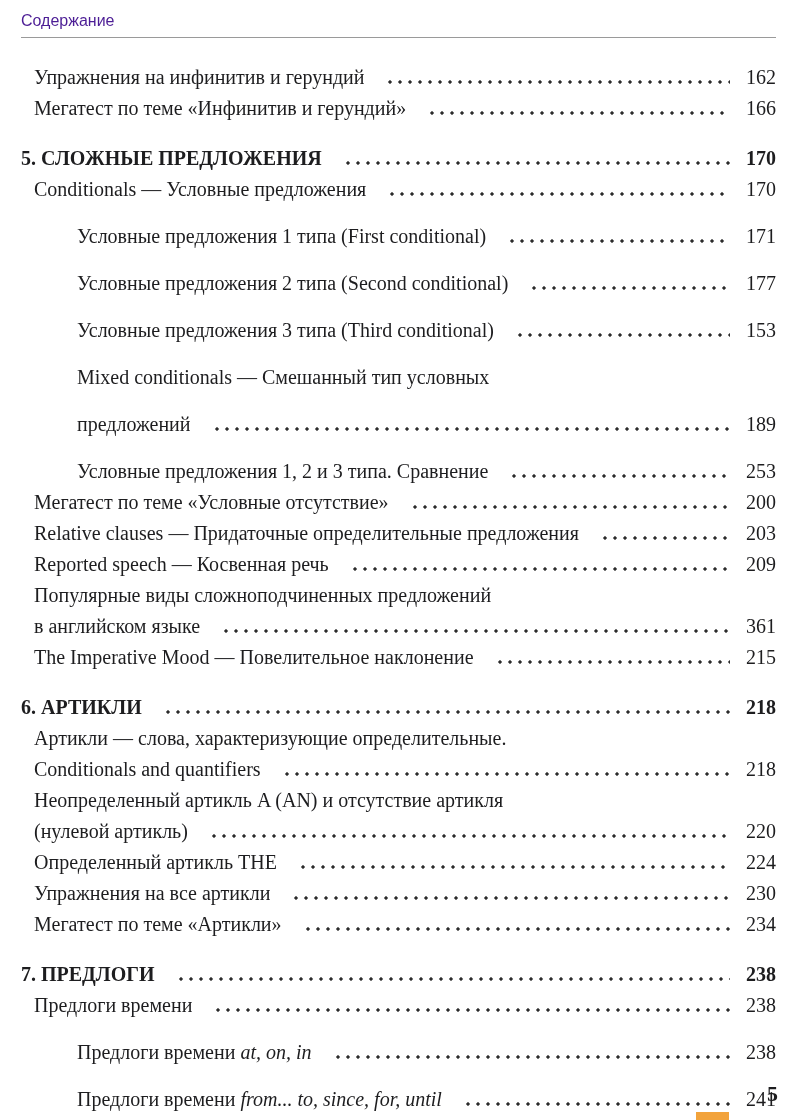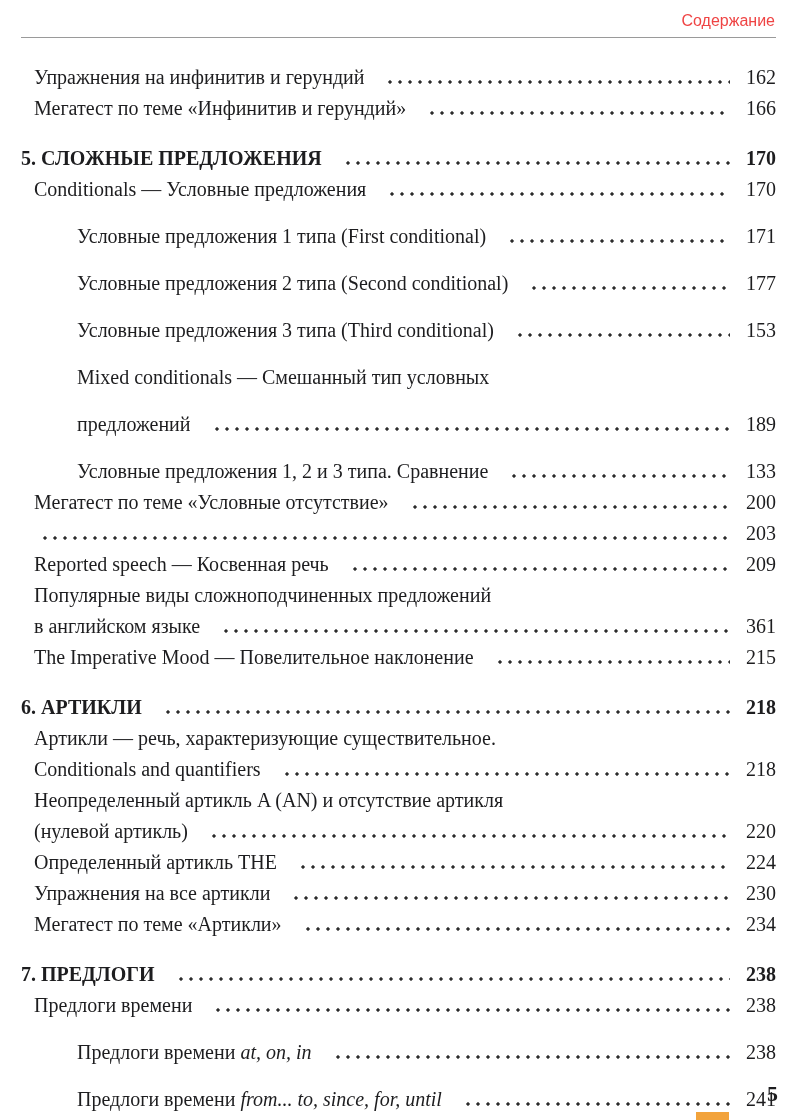--- a/index.html
+++ b/index.html
@@ -10,24 +10,24 @@
     height: 1120px;
     background: #ffffff;
     color: #1d1d1f;
     font-family: "Liberation Serif", "DejaVu Serif", serif;
     position: relative;
     overflow: hidden;
   }
   .page-inner { padding: 10px 24px 0 21px; }
 
   .header-row {
-    text-align: right;
+    text-align: left;
     font-family: "Liberation Sans", sans-serif;
     font-size: 16px;
-    color: #ef4444;
+    color: #4c1d95;
     padding: 2px 1px 7px 0;
   }
   .header-rule {
     border-bottom: 1px solid #9a9a9a;
     margin-bottom: 24px;
   }
 
   .toc { font-size: 20px; }
   .toc-row {
     display: flex;
@@ -119,28 +119,29 @@
         <span class="label"><span>Mixed conditionals — Смешанный тип условных</span></span>
       </div>
       <div class="toc-row lvl2">
         <span class="label"><span>предложений</span></span>
         <span class="leader"></span>
         <span class="pagenum">189</span>
       </div>
       <div class="toc-row lvl2">
         <span class="label"><span>Условные предложения 1, 2 и 3 типа. Сравнение</span></span>
         <span class="leader"></span>
-        <span class="pagenum">133</span>
+        <span class="pagenum">253</span>
       </div>
       <div class="toc-row lvl1">
         <span class="label"><span>Мегатест по теме «Условные отсутствие»</span></span>
         <span class="leader"></span>
         <span class="pagenum">200</span>
       </div>
       <div class="toc-row lvl1">
+        <span class="label"><span>Relative clauses — Придаточные определительные предложения</span></span>
         <span class="leader"></span>
         <span class="pagenum">203</span>
       </div>
       <div class="toc-row lvl1">
         <span class="label"><span>Reported speech — Косвенная речь</span></span>
         <span class="leader"></span>
         <span class="pagenum">209</span>
       </div>
       <div class="toc-row lvl1">
         <span class="label"><span>Популярные виды сложноподчиненных предложений</span></span>
@@ -154,21 +155,21 @@
         <span class="label"><span>The Imperative Mood — Повелительное наклонение</span></span>
         <span class="leader"></span>
         <span class="pagenum">215</span>
       </div>
       <div class="toc-row lvl0 gap">
         <span class="label"><span>6. АРТИКЛИ</span></span>
         <span class="leader"></span>
         <span class="pagenum">218</span>
       </div>
       <div class="toc-row lvl1">
-        <span class="label"><span>Артикли — речь, характеризующие существительное.</span></span>
+        <span class="label"><span>Артикли — слова, характеризующие определительные.</span></span>
       </div>
       <div class="toc-row lvl1">
         <span class="label"><span>Conditionals and quantifiers</span></span>
         <span class="leader"></span>
         <span class="pagenum">218</span>
       </div>
       <div class="toc-row lvl1">
         <span class="label"><span>Неопределенный артикль A (AN) и отсутствие артикля</span></span>
       </div>
       <div class="toc-row lvl1">

